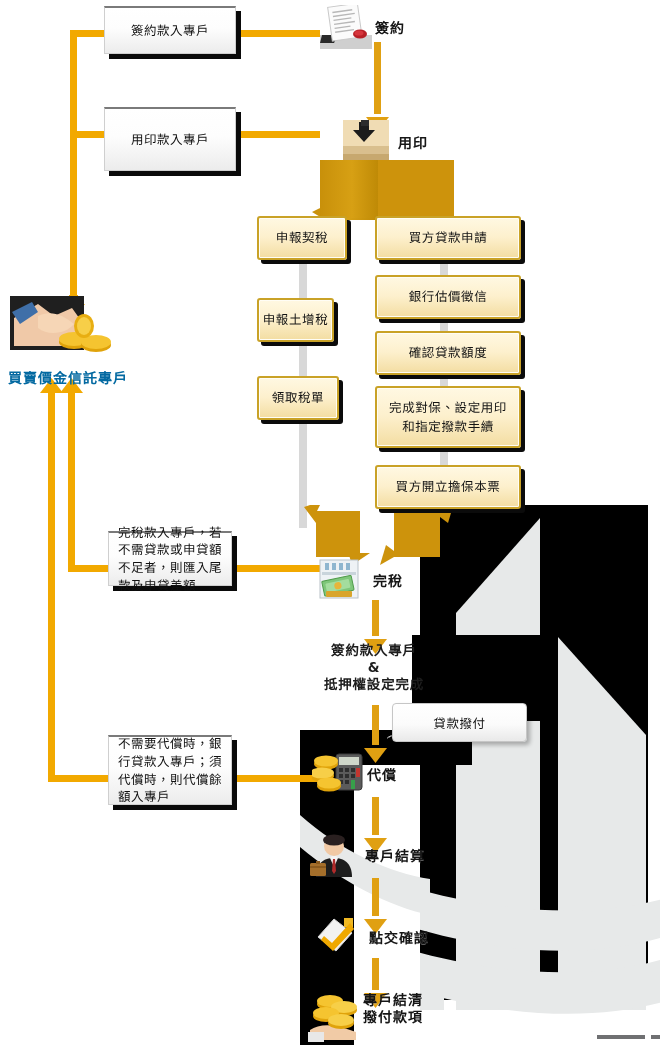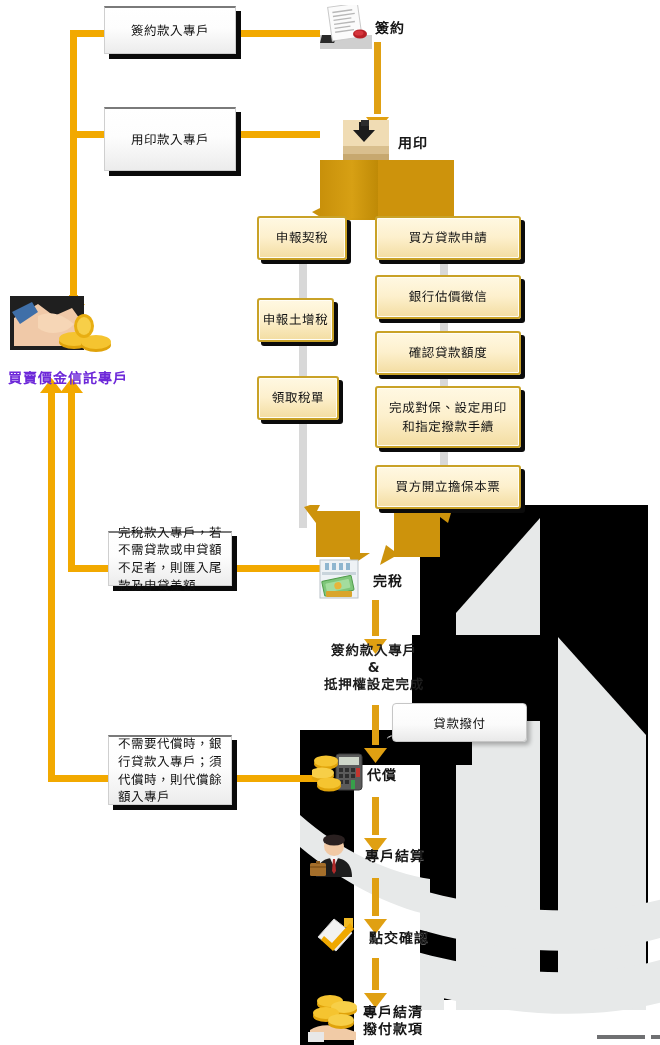--- a/index.html
+++ b/index.html
@@ -71,21 +71,21 @@
   .node{position:absolute;z-index:7;display:flex;align-items:center;}
   .node .ic{width:52px;height:44px;position:relative;flex:0 0 auto;}
   .node .lab{
     margin-left:3px;font-size:14px;font-weight:bold;color:#161616;
     letter-spacing:1px;white-space:nowrap;text-shadow:0 1px 0 rgba(255,255,255,.35);
   }
   .node .lab.multiline{white-space:normal;line-height:1.2;width:70px;}
 
   .stack{position:absolute;z-index:7;}
   .stack .lab{
-    font-size:13px;font-weight:bold;color:#6d28d9;letter-spacing:1px;
+    font-size:13px;font-weight:bold;color:#0369a1;letter-spacing:1px;
     text-align:center;line-height:1.25;
   }
 
   .plainlabel{
     position:absolute;z-index:7;font-size:13.5px;font-weight:bold;
     color:#1d1d1d;letter-spacing:.8px;line-height:1.25;text-align:center;
   }
 
   .botbar{position:absolute;z-index:9;background:#6f7072;height:4px;}
 </style>
@@ -403,21 +403,21 @@
           <ellipse cx="22" cy="11" rx="13" ry="6" fill="#f5c430"></ellipse>
           <ellipse cx="36" cy="20" rx="13" ry="6" fill="#e0a30a"></ellipse>
           <ellipse cx="36" cy="17" rx="13" ry="6" fill="#f7cf48"></ellipse>
           <ellipse cx="18" cy="26" rx="13" ry="6" fill="#e0a30a"></ellipse>
           <ellipse cx="18" cy="23" rx="13" ry="6" fill="#f5c430"></ellipse>
           <ellipse cx="33" cy="33" rx="13" ry="6" fill="#e0a30a"></ellipse>
           <ellipse cx="33" cy="30" rx="13" ry="6" fill="#f7cf48"></ellipse>
         </g>
       </svg>
     </span>
-    <span class="lab multiline" style="margin-top:14px;">
+    <span class="lab multiline" style="margin-top:2px;">
       <span style="display:block;">專戶結清</span>
       <span style="display:block;">撥付款項</span>
     </span>
   </div>
 
   <div class="botbar" style="left:597px;top:1035px;width:48px;"></div>
   <div class="botbar" style="left:651px;top:1035px;width:9px;"></div>
 
 </div>
 

